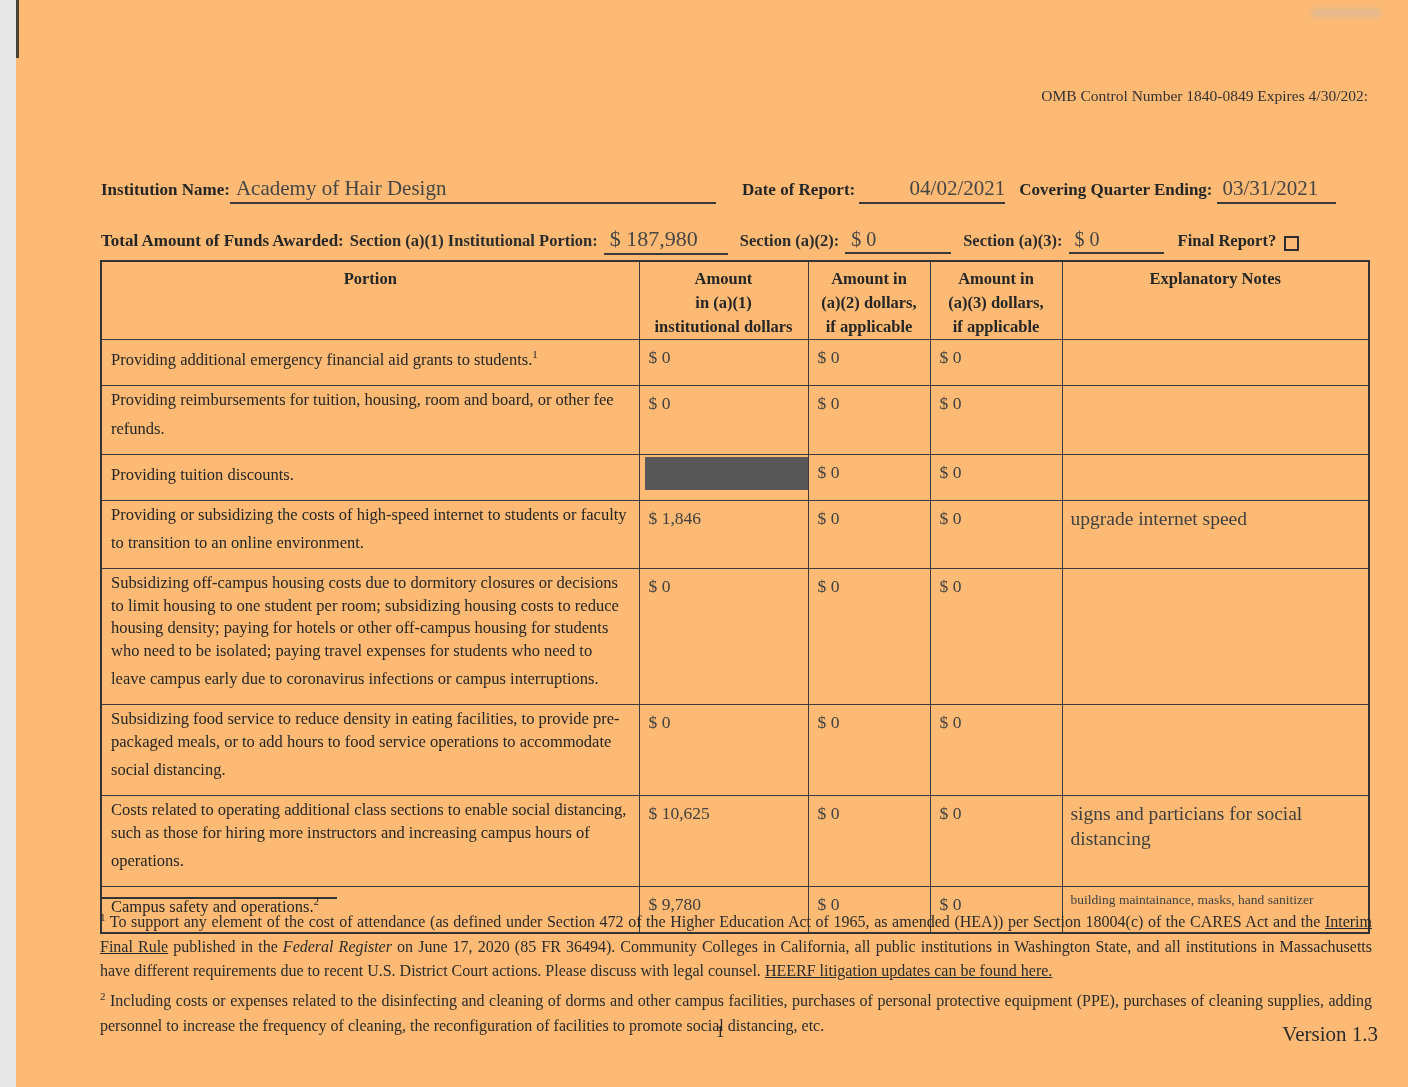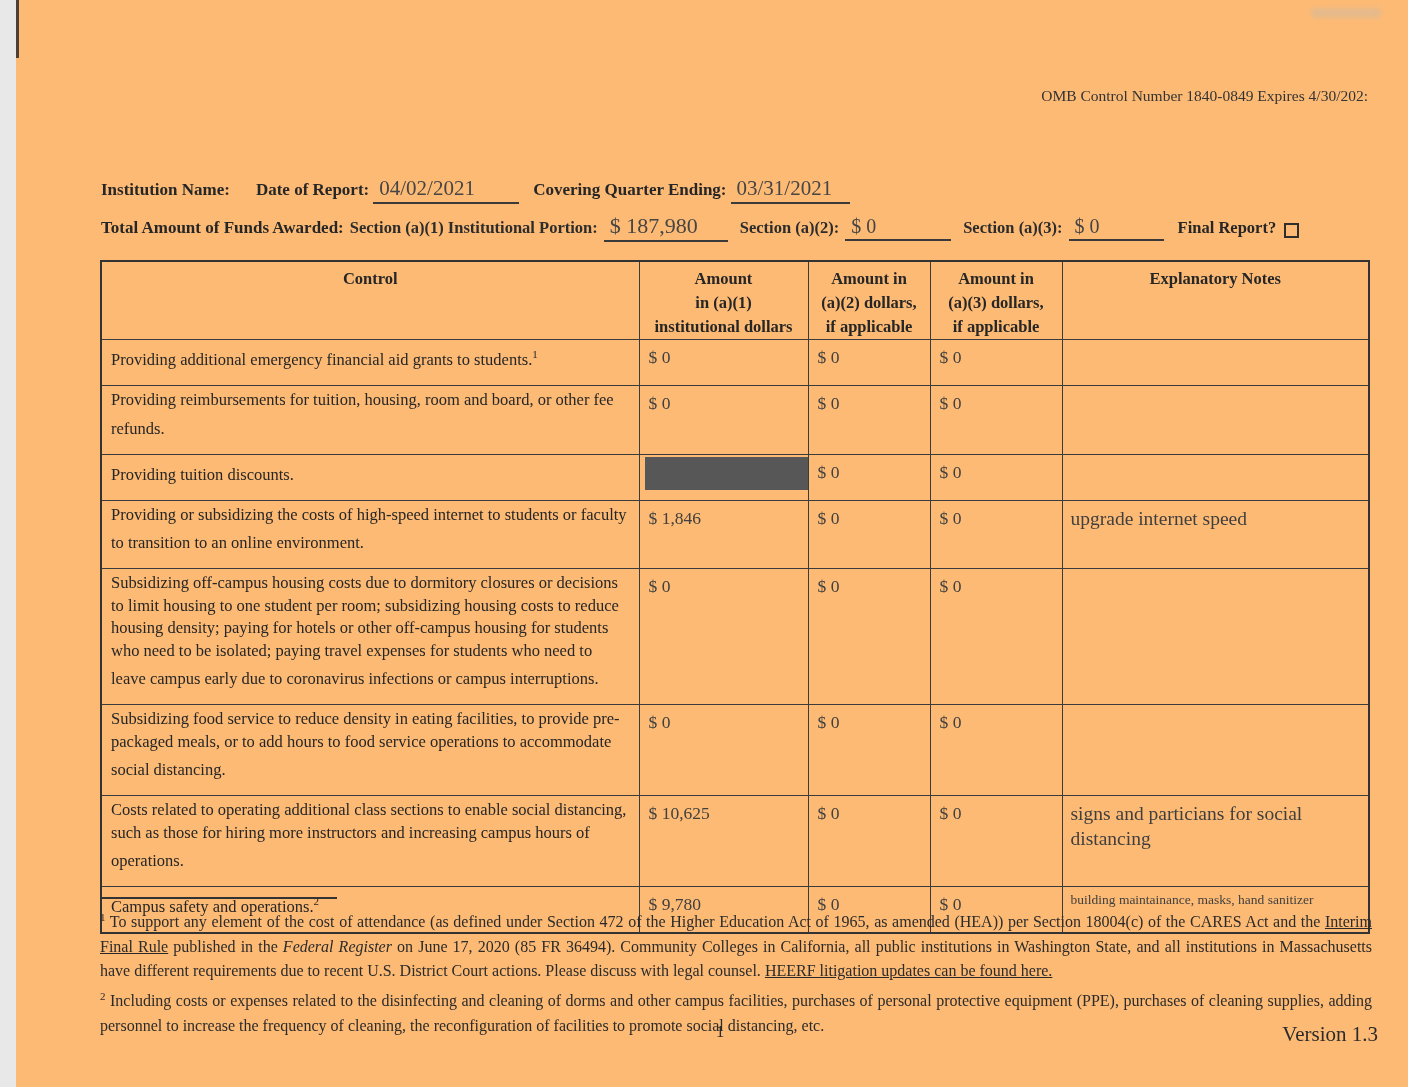--- a/index.html
+++ b/index.html
@@ -32,30 +32,30 @@
     position: absolute; top: 112px; left: 60px; right: 60px;
     text-align: center; font-weight: bold; font-size: 19.5px;
     line-height: 30px; color: #262626;
   }
 
   .form-row {
     position: absolute; left: 85px; right: 56px;
     display: flex; align-items: baseline; white-space: nowrap;
   }
   .row-institution { top: 176px; }
-  .row-funds { top: 213px; }
+  .row-funds { top: 226px; }
   .lbl { font-weight: bold; font-size: 17px; color: #262626; }
   .sublbl { font-size: 16.5px; font-weight: bold; color: #2c2c2c; }
   .fill {
     display: inline-block; border-bottom: 2.5px solid #3a3a3a;
     font-size: 21px; color: #454545; padding: 0 0 1px 6px;
     overflow: visible;
   }
   .fill-institution { width: 486px; }
-  .fill-date { width: 146px; margin-left: 4px; }
+  .fill-date { width: 146px; margin-left: 4px; text-align: right; }
   .fill-quarter { width: 119px; margin-left: 4px; }
   .m-date { margin-left: 26px; }
   .m-quarter { margin-left: 14px; }
   .fill-a1 { width: 124px; font-size: 22px; margin-left: 6px; }
   .fill-a2 { width: 106px; font-size: 20px; margin-left: 6px; }
   .fill-a3 { width: 95px; font-size: 20px; margin-left: 6px; }
   .m-sec { margin-left: 12px; }
   .final-lbl { margin-left: 14px; font-size: 16.5px; }
   .checkbox {
     display: inline-block; width: 15px; height: 15px;
@@ -131,20 +131,21 @@
 <div class="page">
 
   <div class="artifact-topleft"></div>
   <div class="artifact-smudge"></div>
 
   <div class="omb">OMB Control Number 1840-0849 Expires 4/30/202:</div>
 
 
   <div class="form-row row-institution">
     <span class="lbl">Institution Name:</span>
+    <span class="fill fill-institution">Academy of Hair Design</span>
     <span class="lbl m-date">Date of Report:</span>
     <span class="fill fill-date">04/02/2021</span>
     <span class="lbl m-quarter">Covering Quarter Ending:</span>
     <span class="fill fill-quarter">03/31/2021</span>
   </div>
 
   <div class="form-row row-funds">
     <span class="lbl">Total Amount of Funds Awarded:</span>
     <span class="sublbl" style="margin-left:6px">Section (a)(1) Institutional Portion:</span>
     <span class="fill fill-a1">$ 187,980</span>
@@ -159,21 +160,21 @@
   <table class="budget-table">
     <colgroup>
         <col class="c1">
         <col class="c2">
         <col class="c3">
         <col class="c4">
         <col class="c5">
       </colgroup>
     <thead>
       <tr>
-        <th>Control</th>
+        <th>Portion</th>
         <th>Amount
 in (a)(1)
 institutional dollars</th>
         <th>Amount in
 (a)(2) dollars,
 if applicable</th>
         <th>Amount in
 (a)(3) dollars,
 if applicable</th>
         <th>Explanatory Notes</th>

